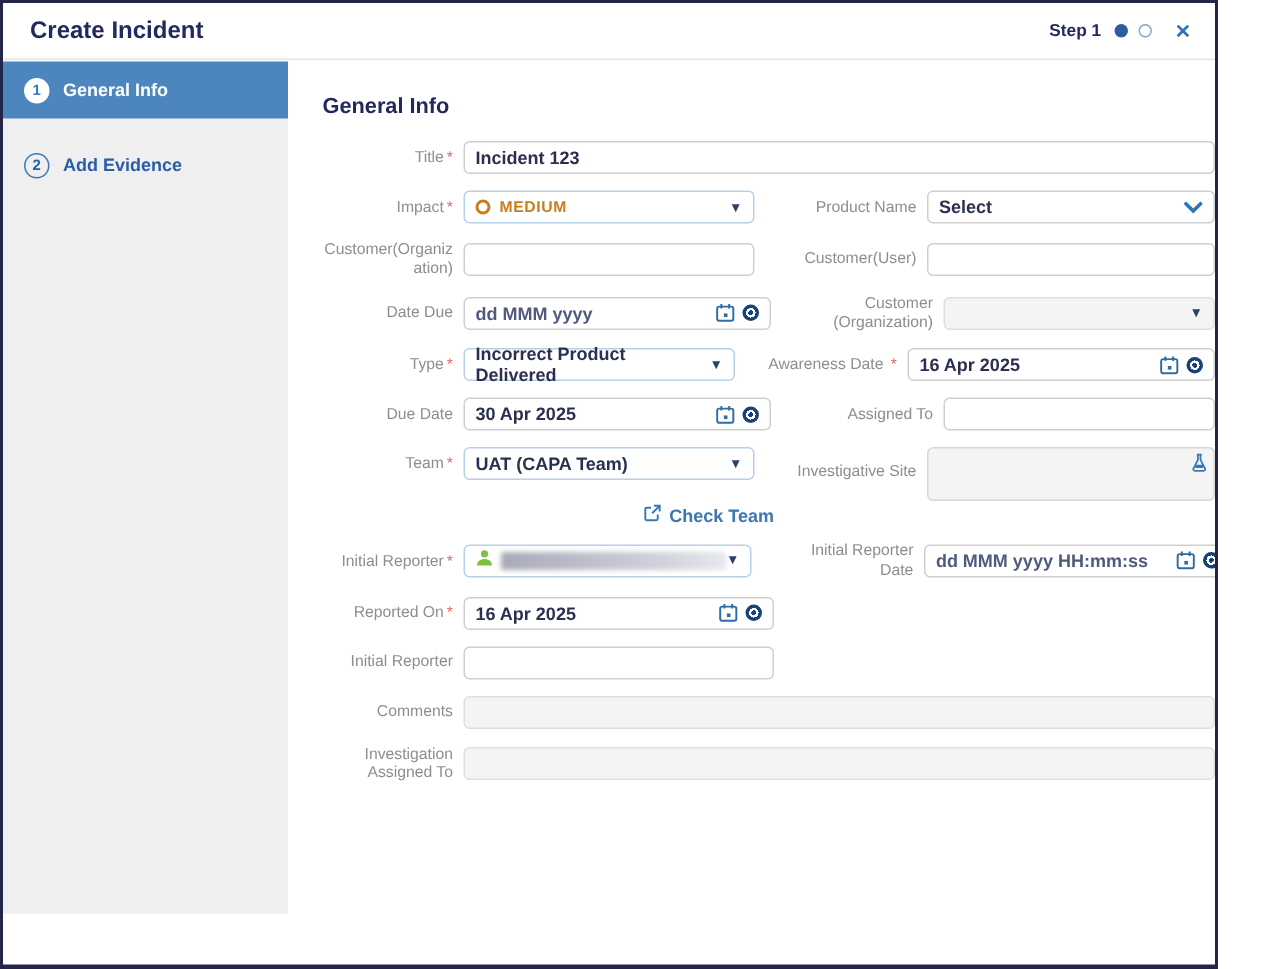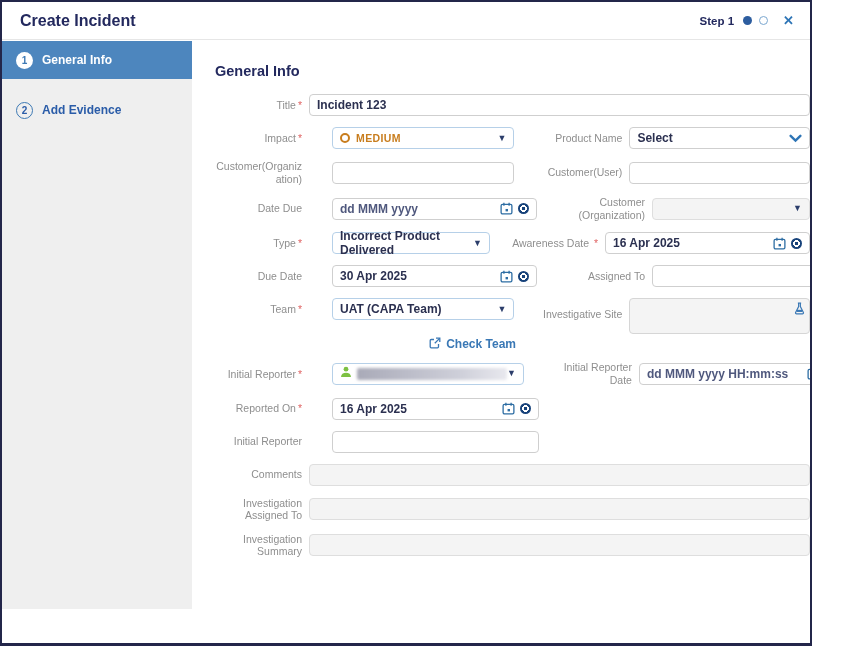--- a/index.html
+++ b/index.html
@@ -51,21 +51,21 @@
     font-size:10.5px; color:#8e8e8e; line-height:1.2;
   }
   .lbl.brk { word-break:break-all; }
   .lbl2 { width:92px; min-width:92px; margin-left:16px; }
   .star { color:#e06666; margin-left:2px; }
   .fld {
     position:relative; display:flex; align-items:center; height:22px;
     border:1px solid #cfcfcf; border-radius:4px; background:#fff;
     padding:0 7px; font-size:12px; font-weight:600; color:#2b3050;
   }
-  .w-sm { width:207px;margin-left:23px; } .w-sm2 { width:205px; } .w-full { width:523px; }
+  .w-sm { width:207px; } .w-sm2 { width:205px; } .w-full { width:523px; }
   .blue-border { border-color:#b6d0e8; }
   .focus-border { border-color:#6f7b96; }
   .disabled { background:#f4f4f4; border-color:#dedede; }
   input.raw {
     border:none; outline:none; background:transparent; flex:1; min-width:0;
     font:inherit; color:inherit; padding:0;
   }
   input.raw::placeholder { color:#3d4770; opacity:0.9; }
   .caret-down { margin-left:auto; color:#2c3e6b; font-size:9px; line-height:1; }
   .donut {
@@ -320,22 +320,16 @@
       </div>
     </div>
 
     <div class="row">
       <span class="lbl">Investigation Assigned To</span>
       <div class="fld w-full disabled">
         <input class="raw" type="text" disabled="" style="">
       </div>
     </div>
 
-    <div class="row">
-      <span class="lbl">Investigation Summary</span>
-      <div class="fld w-full disabled">
-        <input class="raw" type="text" disabled="" style="">
-      </div>
-    </div>
   </div>
 
 
 </div>
 
 </body></html>

